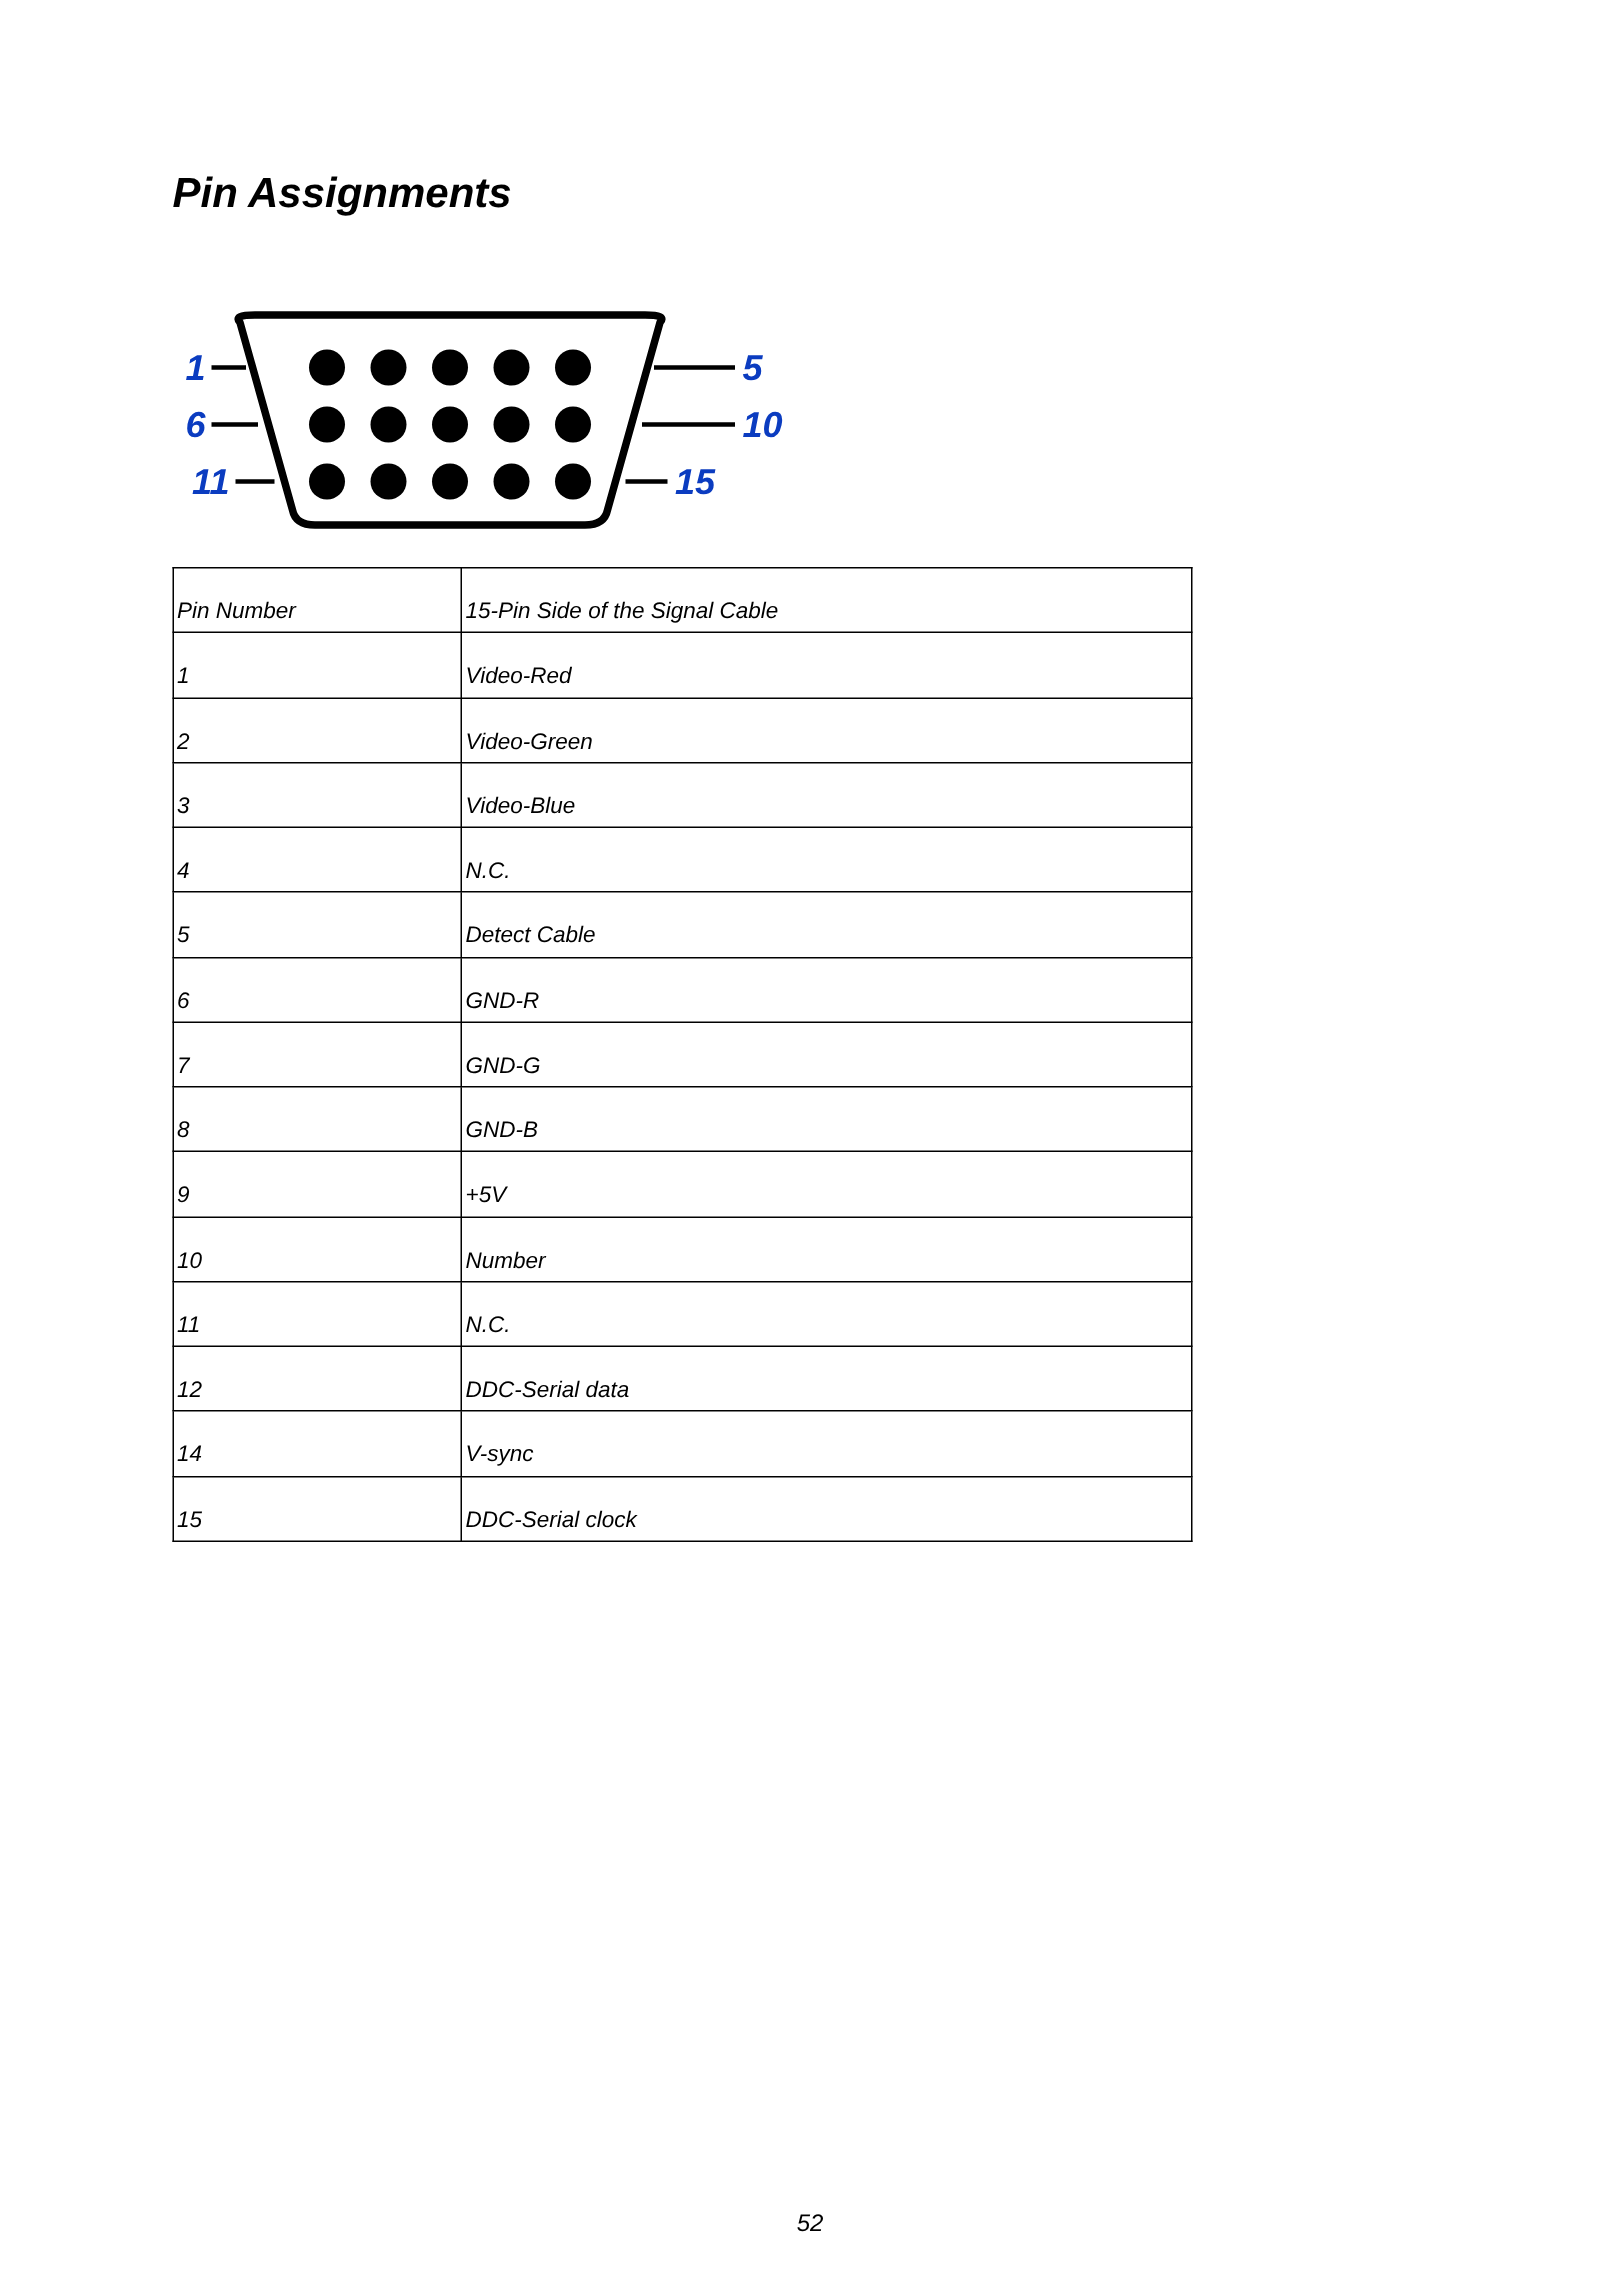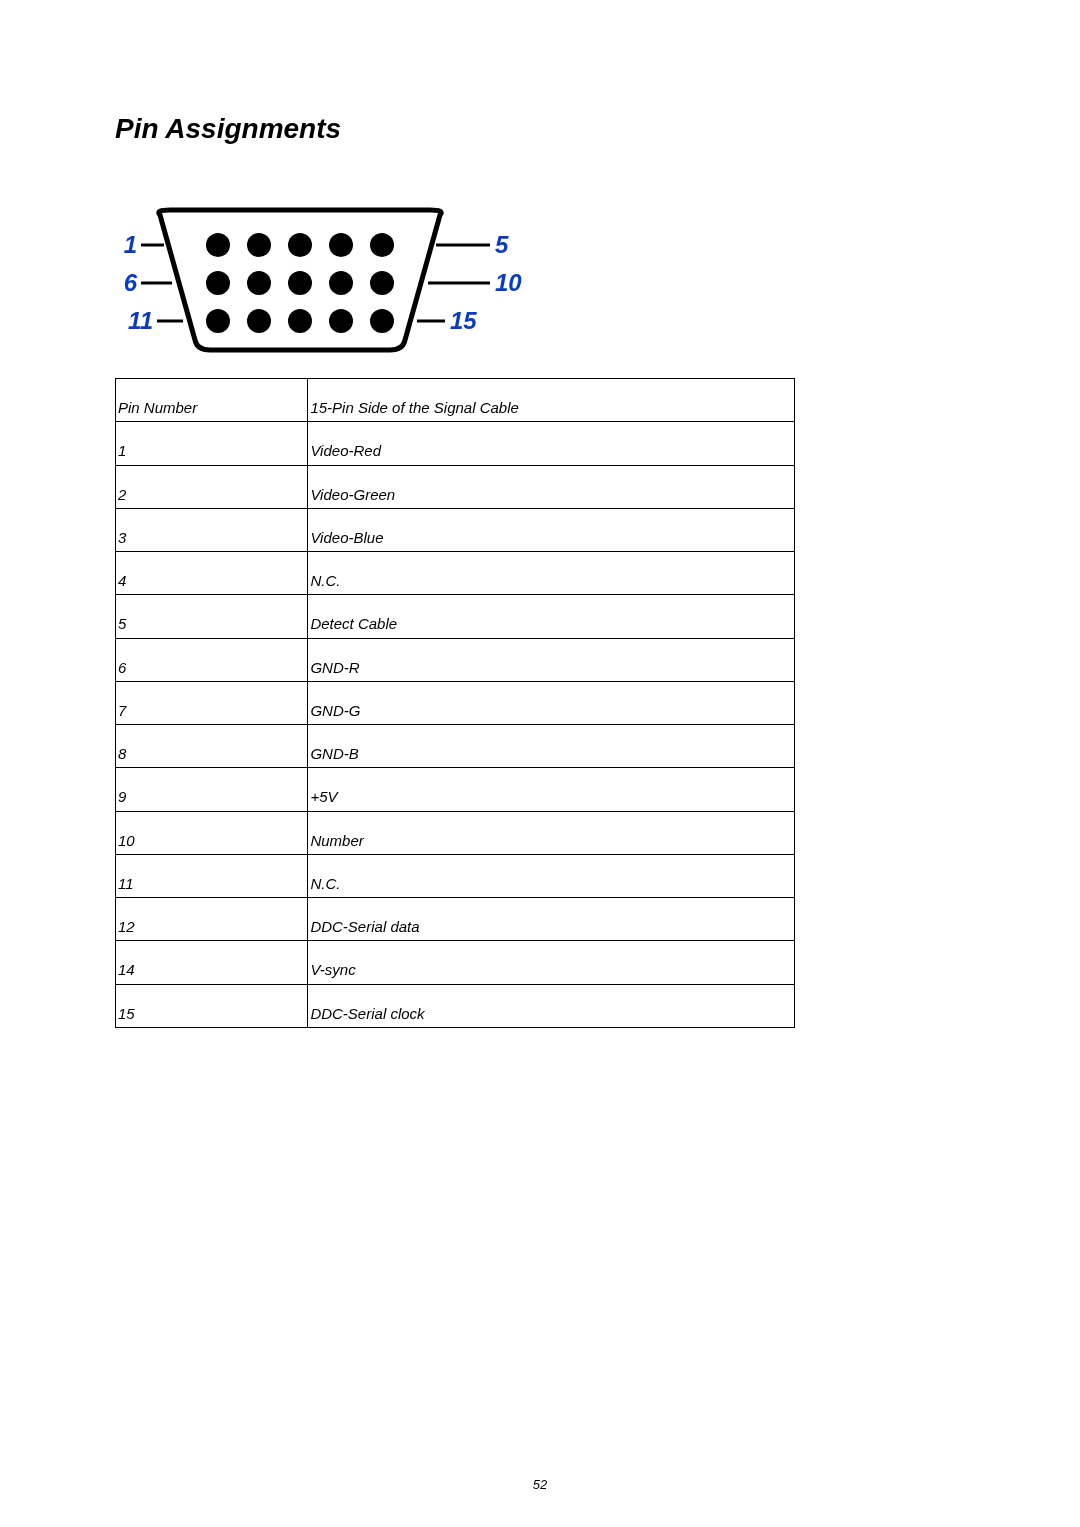--- a/index.html
+++ b/index.html
@@ -54,21 +54,21 @@
     font-weight: normal;
   }
   .col-pin { width: 190px; }
   .col-desc { width: 490px; }
   .page-number {
     position: absolute;
     bottom: 35px;
     left: 0;
     width: 100%;
     text-align: center;
-    font-size: 13px;
+    font-size: 16px;
   }
 </style>
 </head>
 <body>
 
 <div class="page">
 
   <h1 class="title">Pin Assignments</h1>
 
   <div class="diagram-wrap">

